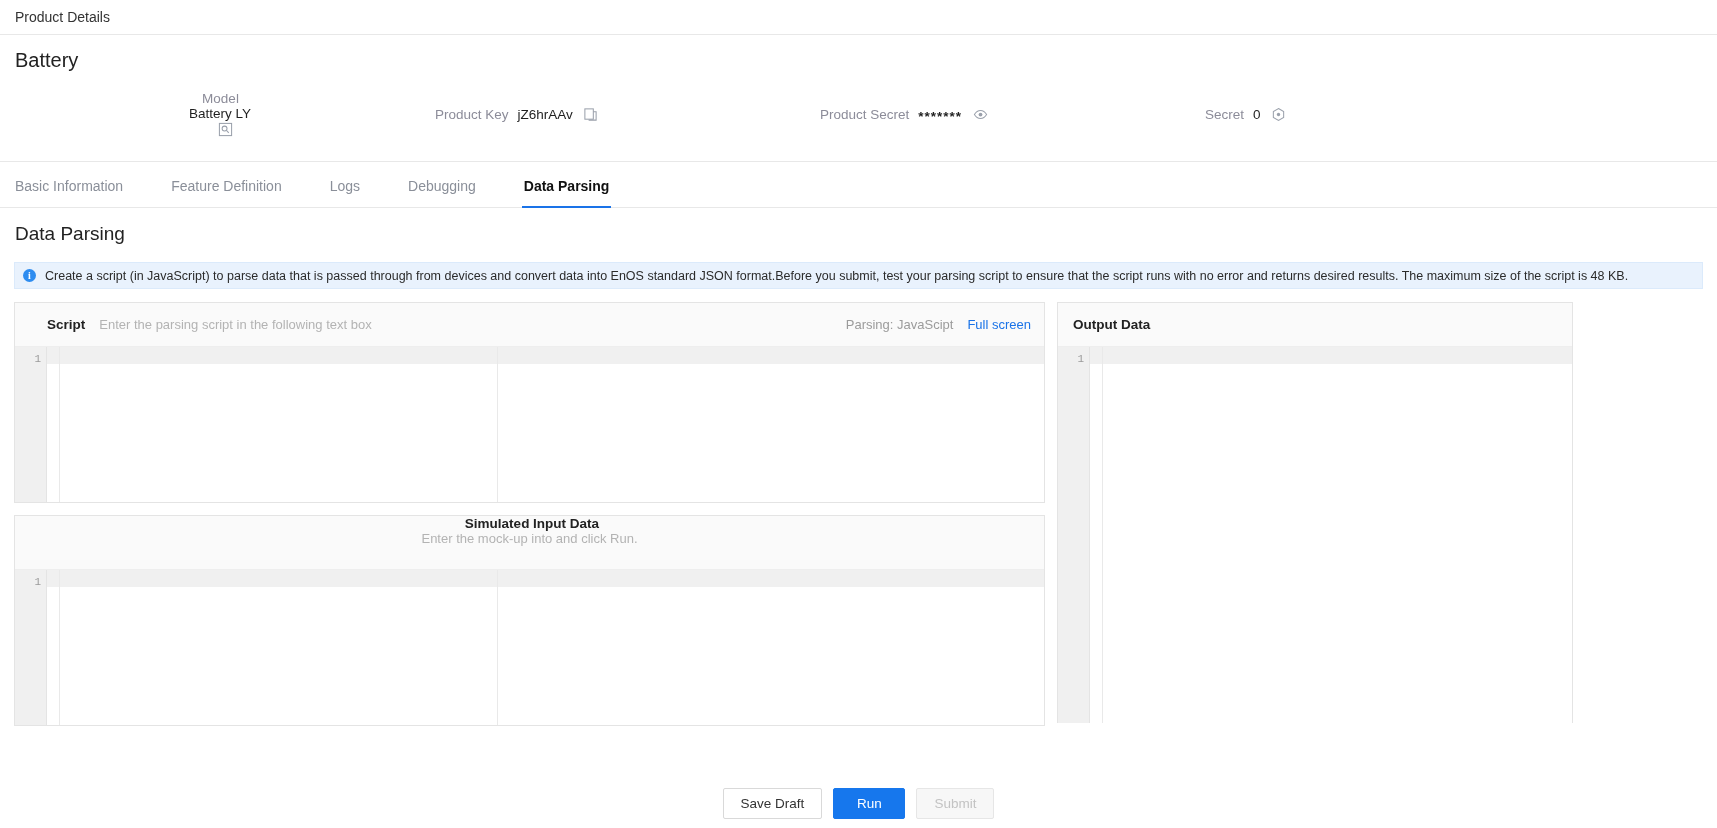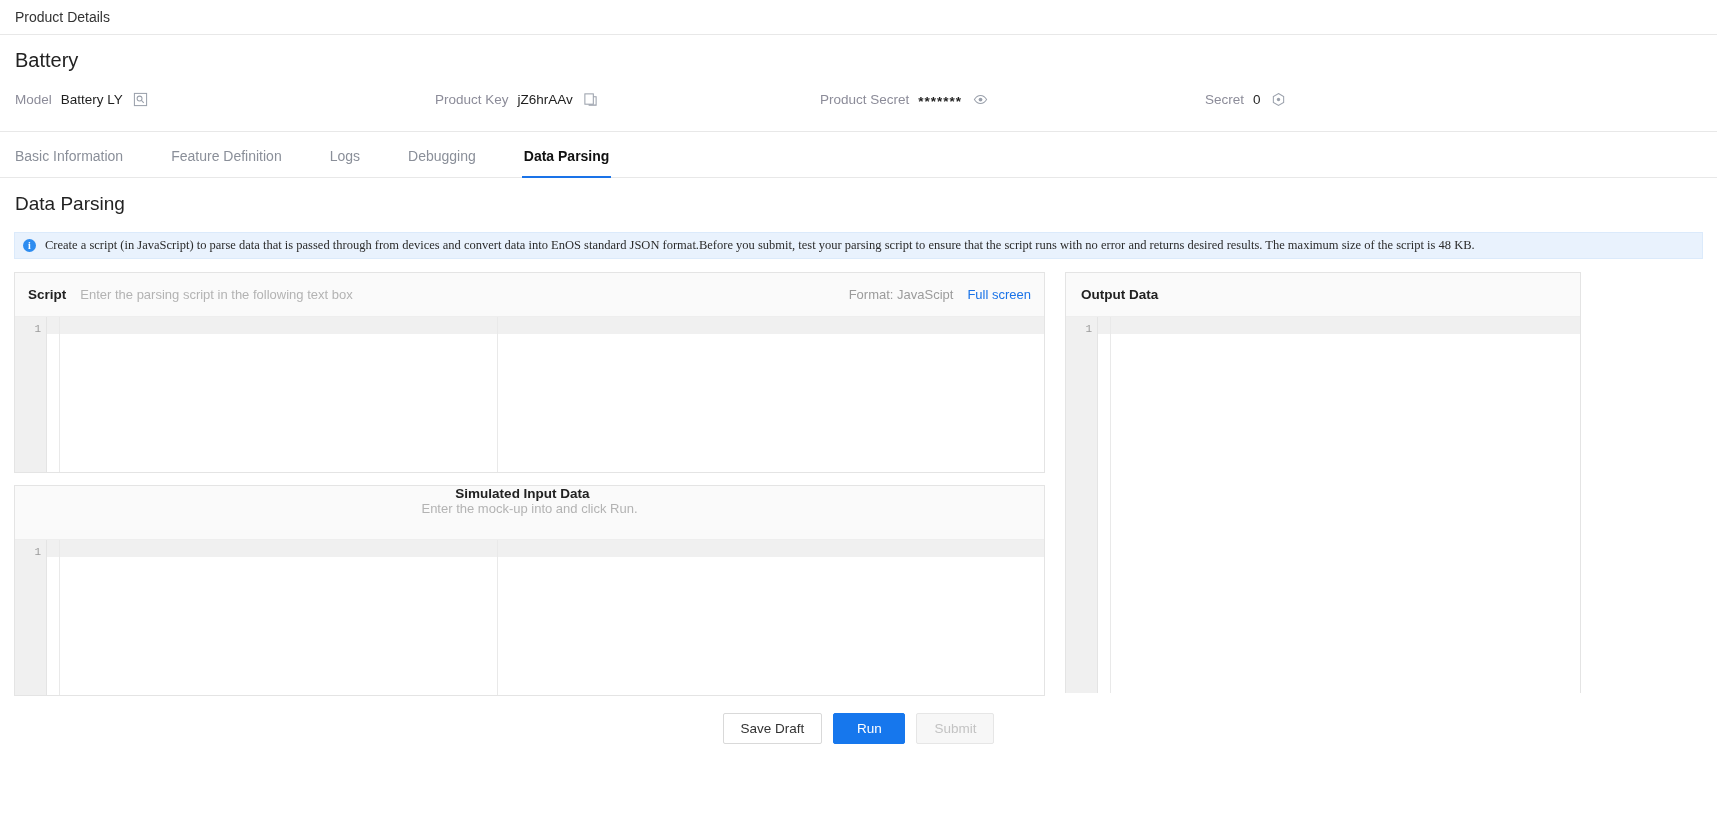--- a/index.html
+++ b/index.html
@@ -42,21 +42,21 @@
   .meta-row {
     display: flex;
     align-items: center;
   }
   .meta-cell {
     display: flex;
     align-items: center;
     font-size: 13.5px;
     white-space: nowrap;
   }
-  .meta-cell.c1 { width: 420px; }
+  .meta-cell.c1 { width: 420px; flex-direction: column; }
   .meta-cell.c2 { width: 385px; }
   .meta-cell.c3 { width: 385px; }
   .meta-cell.c4 { width: 300px; }
   .meta-label {
     color: #8c8c99;
     margin-right: 9px;
   }
   .meta-value {
     color: #1f1f1f;
     margin-right: 10px;
@@ -139,33 +139,33 @@
     font-size: 10px;
     font-weight: 700;
     display: inline-flex;
     align-items: center;
     justify-content: center;
     margin-right: 9px;
     flex: none;
     font-family: "Liberation Serif", serif;
     line-height: 1;
   }
-  .info-text { white-space: nowrap; font-family: Liberation Serif, serif; }
+  .info-text { white-space: nowrap; }
 
   
   .editor-area {
     display: flex;
     margin-top: 13px;
     align-items: flex-start;
   }
   .left-col { width: 1031px; flex: none; }
   .right-col {
     width: 516px;
     flex: none;
-    margin-left: 20px;
+    margin-left: 12px;
     border: 1px solid #e4e4e4;
     background: #fff;
     height: 421px;
   }
 
   .panel {
     border: 1px solid #e4e4e4;
     background: #fff;
   }
   .panel + .panel { margin-top: 12px; }
@@ -177,20 +177,21 @@
     padding: 0 13px;
     background: #fafafa;
     border-bottom: 1px solid #eeeeee;
   }
   .panel-head.tall { height: 54px; flex-direction: column; }
   .panel-head-title {
     font-size: 13.5px;
     font-weight: 700;
     color: #222;
     margin-right: 14px;
+    margin-left: 19px;
   }
   .panel-head-hint {
     font-size: 13px;
     color: #b3b3b3;
   }
   .panel-head-right {
     margin-left: auto;
     display: flex;
     align-items: center;
   }
@@ -302,20 +303,21 @@
     height: 31px;
     min-width: 72px;
     padding: 12px 17px;
     font-size: 13.5px;
     border-radius: 2px;
     display: inline-flex;
     align-items: center;
     justify-content: center;
     cursor: pointer;
     font-family: "Liberation Sans", sans-serif;
+    margin-top: 45px;
   }
   .btn-default {
     background: #fff;
     border: 1px solid #d9d9d9;
     color: #333;
   }
   .btn-primary {
     background: #1677ed;
     border: 1px solid #1677ed;
     color: #fff;
@@ -406,21 +408,21 @@
 
   <div class="editor-area">
 
     <div class="left-col">
 
       <div class="panel editor-script">
         <div class="panel-head">
           <span class="panel-head-title">Script</span>
           <span class="panel-head-hint">Enter the parsing script in the following text box</span>
           <span class="panel-head-right">
-            <span class="format-label">Format: JavaScipt</span>
+            <span class="format-label">Parsing: JavaScipt</span>
             <span class="fullscreen-link">Full screen</span>
           </span>
         </div>
         <div class="code-editor">
           <div class="gutter">
             <div class="ln">1</div>
           </div>
           <div class="code-surface">
             <div class="code-firstline"></div>
             <div class="code-guides">

